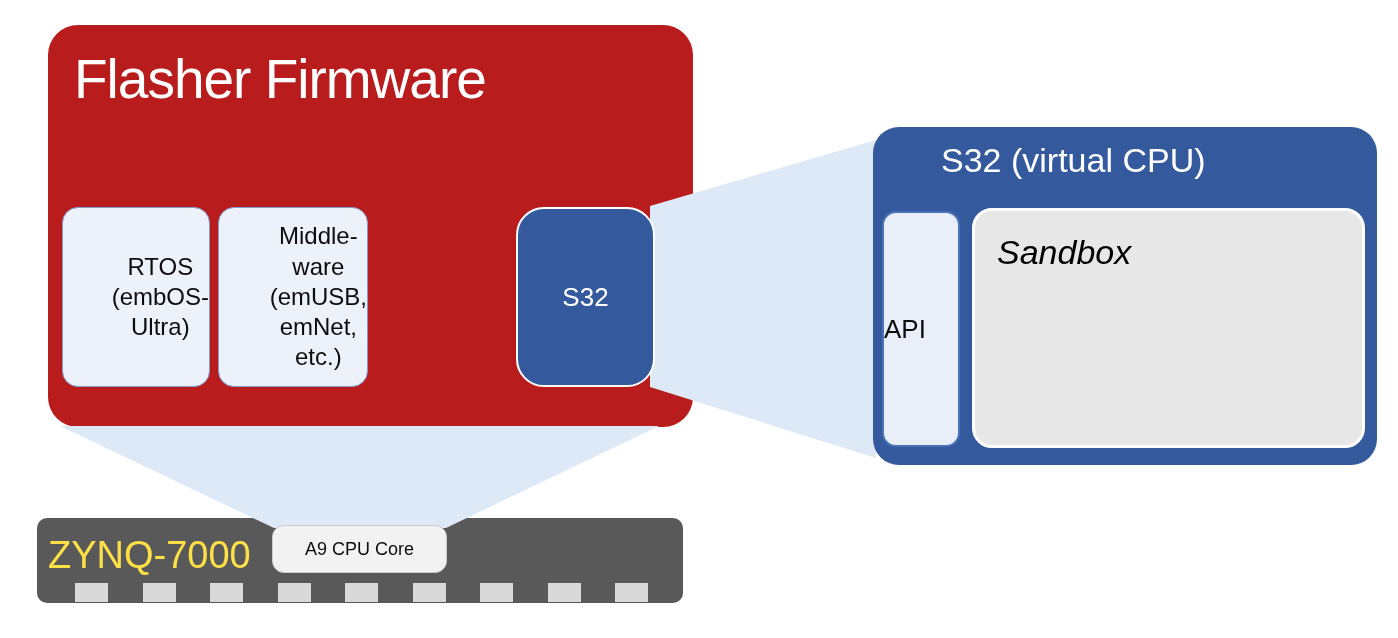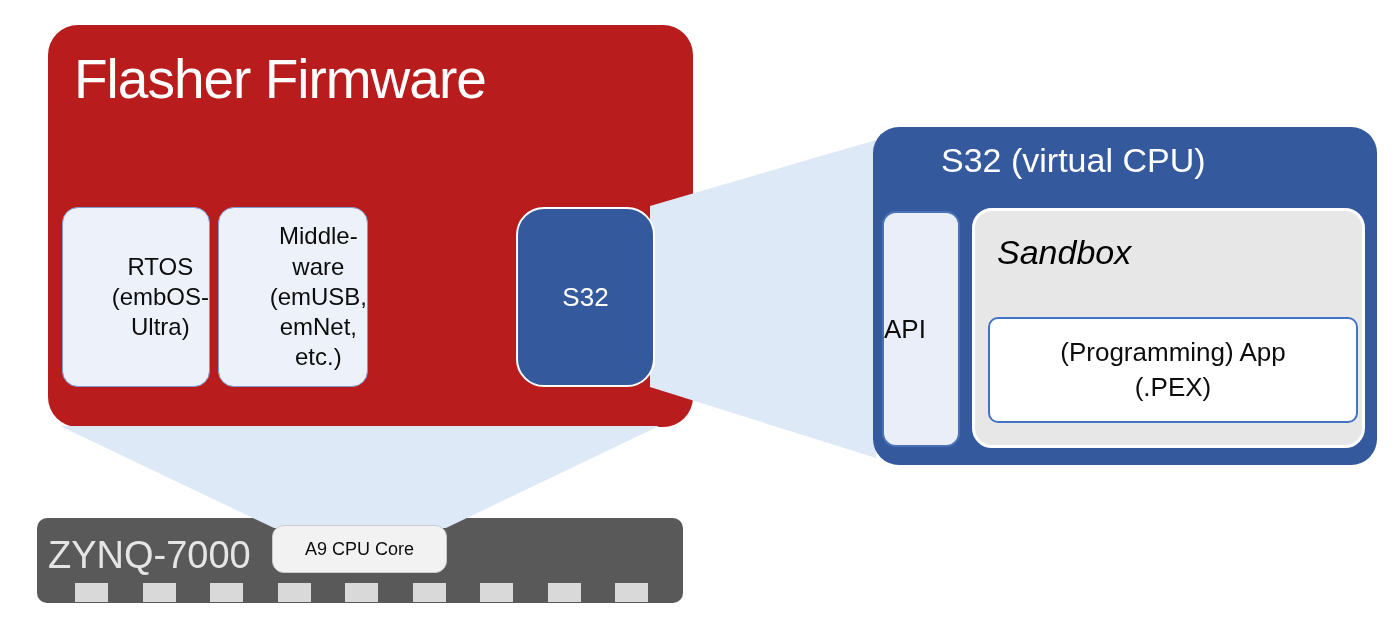--- a/index.html
+++ b/index.html
@@ -23,21 +23,21 @@
   
   .s32-box{left:516px;top:207px;width:139px;height:180px;background:#345a9d;border:2px solid #ffffff;
            border-radius:28px;display:flex;align-items:center;justify-content:center;
            color:#ffffff;font-size:26px;}
 
   
   svg.beams{left:0;top:0;width:1398px;height:638px;pointer-events:none;}
 
   
   .chip{left:37px;top:518px;width:646px;height:85px;background:#595959;border-radius:10px;}
-  .chip-name{left:11px;top:16px;font-size:38px;color:#e5e5e5;white-space:nowrap;}
+  .chip-name{left:11px;top:16px;font-size:38px;color:#fde047;white-space:nowrap;}
   .pins{left:38px;top:65px;width:573px;height:19px;display:flex;justify-content:space-between;}
   .pin{width:33px;height:19px;background:#d9d9d9;}
 
   
   .a9{left:272px;top:525px;width:175px;height:48px;background:#f2f2f2;border:1.5px solid #cbcbcb;
       border-radius:12px;display:flex;align-items:center;justify-content:center;
       font-size:18px;color:#0d0d0d;white-space:nowrap;}
 
   
   .vcpu{left:873px;top:127px;width:504px;height:338px;background:#345a9d;border-radius:26px;}
@@ -101,20 +101,16 @@
     <span>A9 CPU Core</span>
   </div>
 
   <div class="abs vcpu">
     <div class="abs vcpu-title">S32 (virtual CPU)</div>
     <div class="abs api">
       <span>API</span>
     </div>
     <div class="abs sandbox">
       <div class="abs sandbox-title">Sandbox</div>
-      <div class="abs app">
-        <span>(Programming) App
-(.PEX)</span>
-      </div>
     </div>
   </div>
 
 </div>
 
 </body></html>

